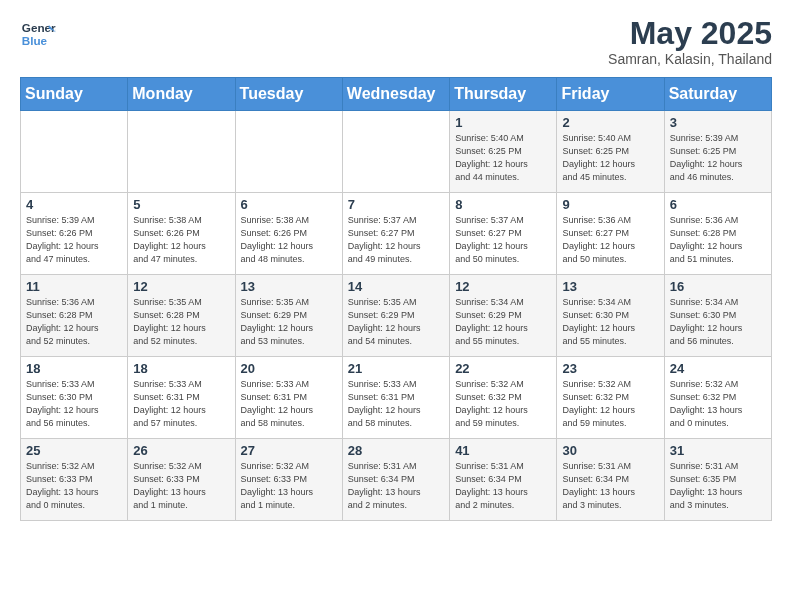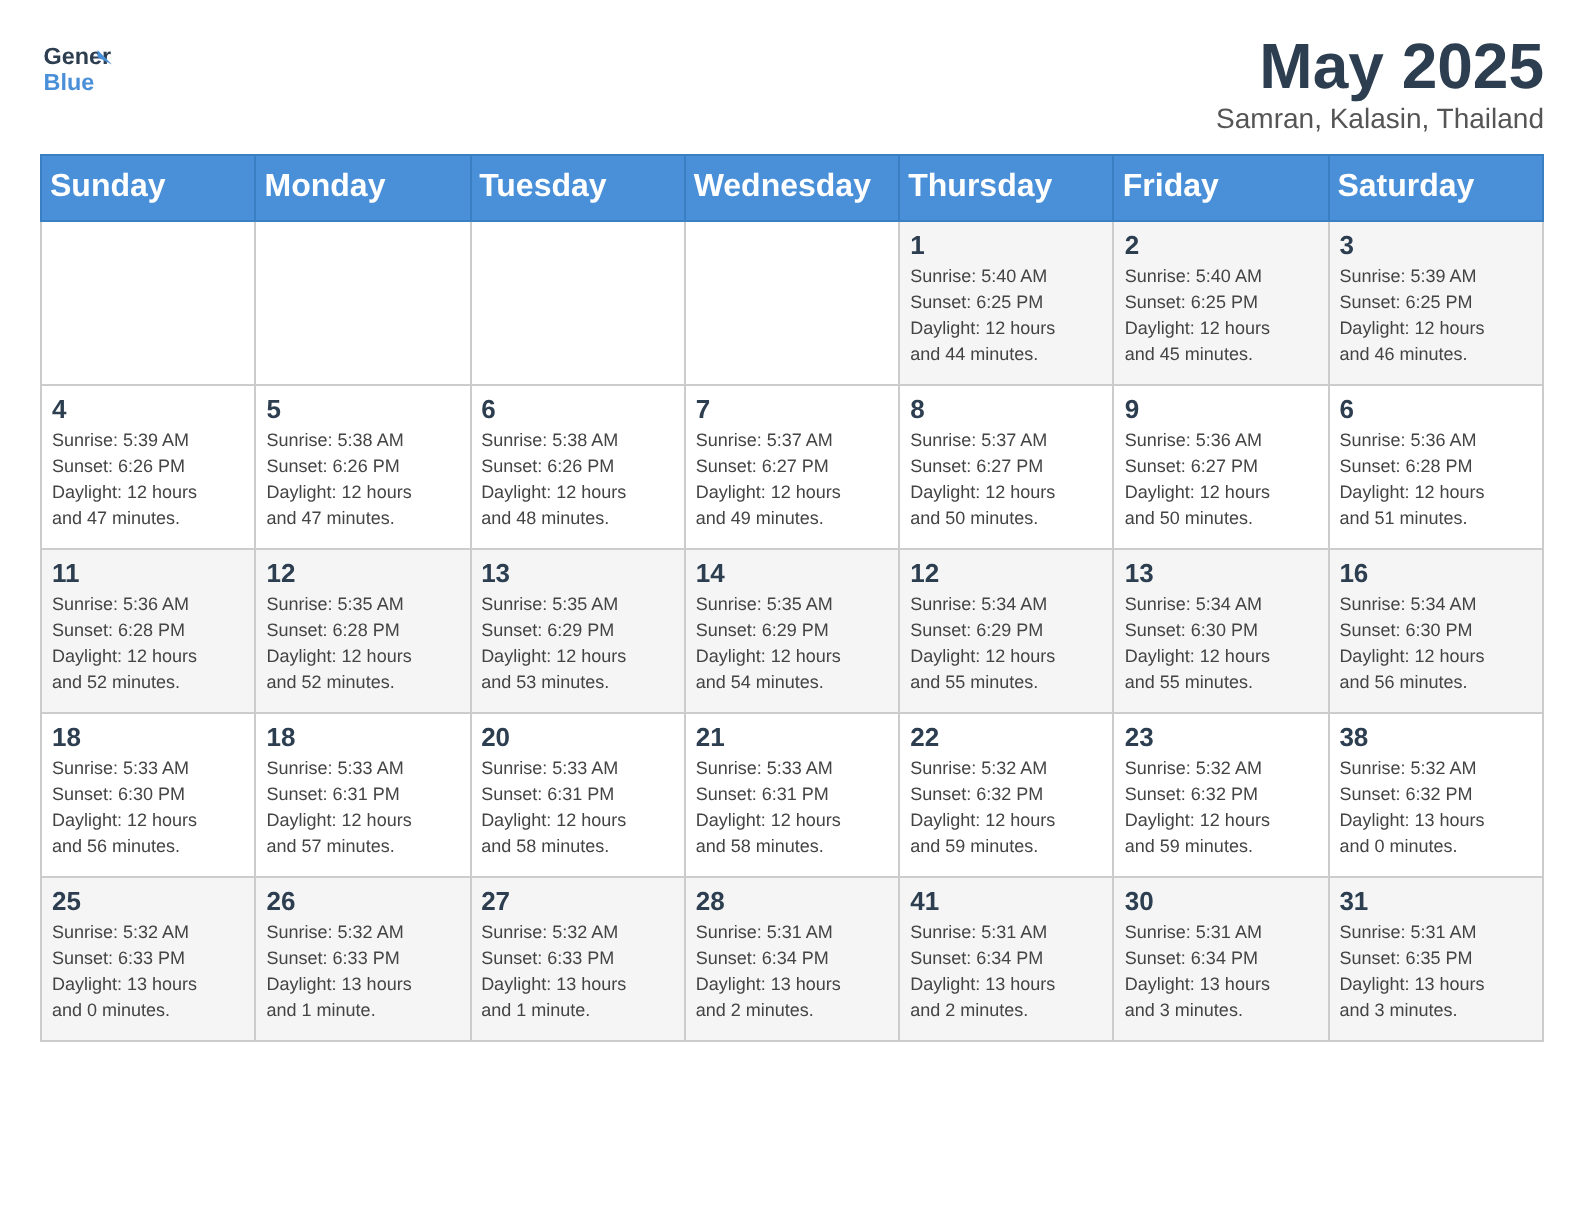--- a/index.html
+++ b/index.html
@@ -280,21 +280,21 @@
 and 59 minutes.</div>
           </td>
           <td>
             <span class="day-number">23</span>
             <div class="day-info" style="white-space: pre-line;">Sunrise: 5:32 AM
 Sunset: 6:32 PM
 Daylight: 12 hours
 and 59 minutes.</div>
           </td>
           <td>
-            <span class="day-number">38</span>
+            <span class="day-number">24</span>
             <div class="day-info" style="white-space: pre-line;">Sunrise: 5:32 AM
 Sunset: 6:32 PM
 Daylight: 13 hours
 and 0 minutes.</div>
           </td>
         </tr>
         <tr>
           <td>
             <span class="day-number">25</span>
             <div class="day-info" style="white-space: pre-line;">Sunrise: 5:32 AM

